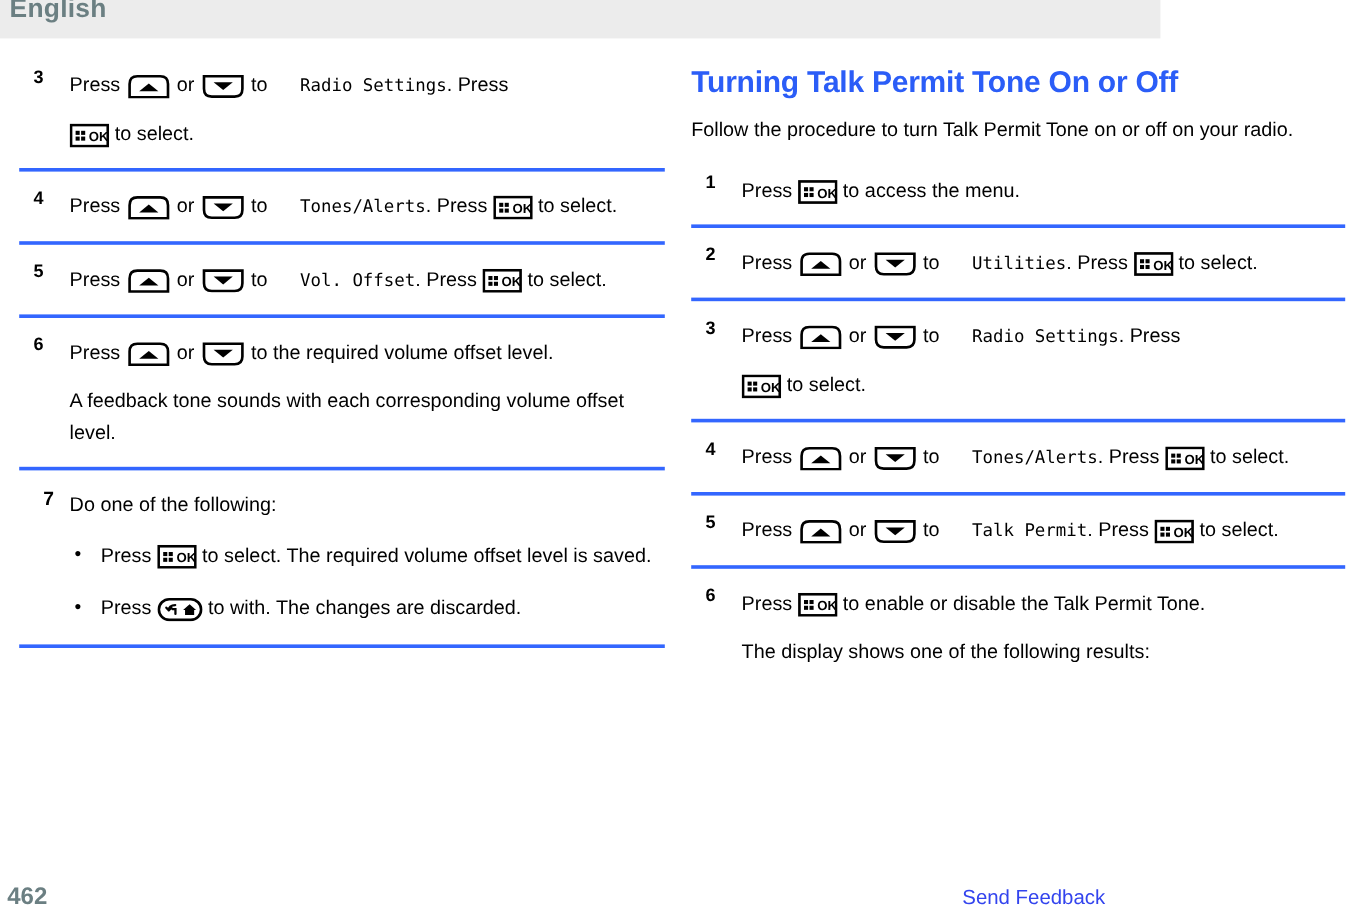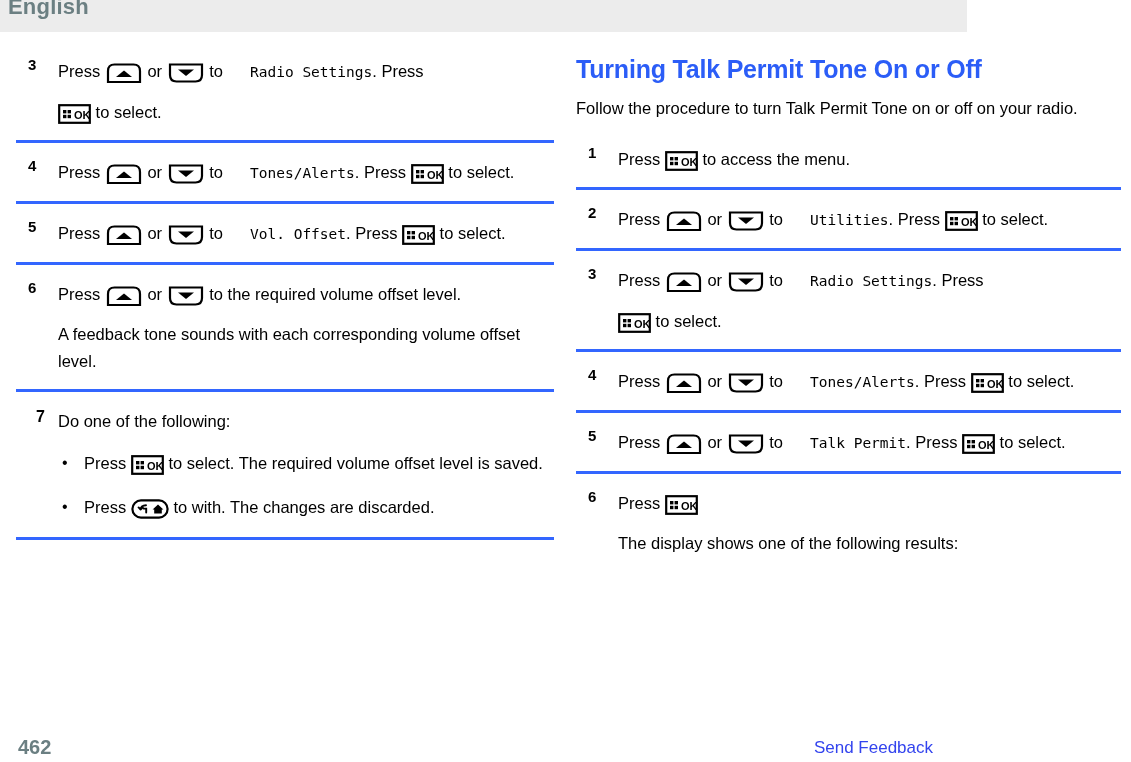--- a/index.html
+++ b/index.html
@@ -96,21 +96,21 @@
   
   .mono{
     font-family:"DejaVu Sans Mono", monospace;
     font-size:14.5px;
     letter-spacing:0px;
     padding-left:27px;
   }
 
   
   .footer{
-    position:absolute; left:12px; bottom:0; width:1001px; height:34px;
+    position:absolute; left:0; bottom:0; width:1001px; height:34px;
   }
   .footer .pagenum{
     position:absolute; left:6px; bottom:3px;
     font-size:20px; font-weight:bold; color:#6b7f82;
   }
   .footer .feedback{
     position:absolute; right:80px; bottom:4px;
     font-size:17px; color:#3344ee;
     text-decoration:none;
   }
@@ -474,20 +474,21 @@
           <span class="ico">
             <svg width="33" height="20" viewBox="0 0 33 20">
               <rect x="1.2" y="1.2" width="30.6" height="17.6" fill="#fff" stroke="#000" stroke-width="2.2"></rect>
               <rect x="5" y="6" width="3.4" height="3.4" fill="#000"></rect>
               <rect x="9.6" y="6" width="3.4" height="3.4" fill="#000"></rect>
               <rect x="5" y="10.8" width="3.4" height="3.4" fill="#000"></rect>
               <rect x="9.6" y="10.8" width="3.4" height="3.4" fill="#000"></rect>
               <text x="16" y="14.6" font-family="Liberation Sans, sans-serif" font-size="11" font-weight="bold" fill="#000">OK</text>
             </svg>
           </span>
+          <span>to enable or disable the Talk Permit Tone.</span>
         </p>
         <p>The display shows one of the following results:</p>
       </div>
     </div>
 
   </div>
 </div>
 
 <div class="footer">
   <div class="pagenum">462</div>

